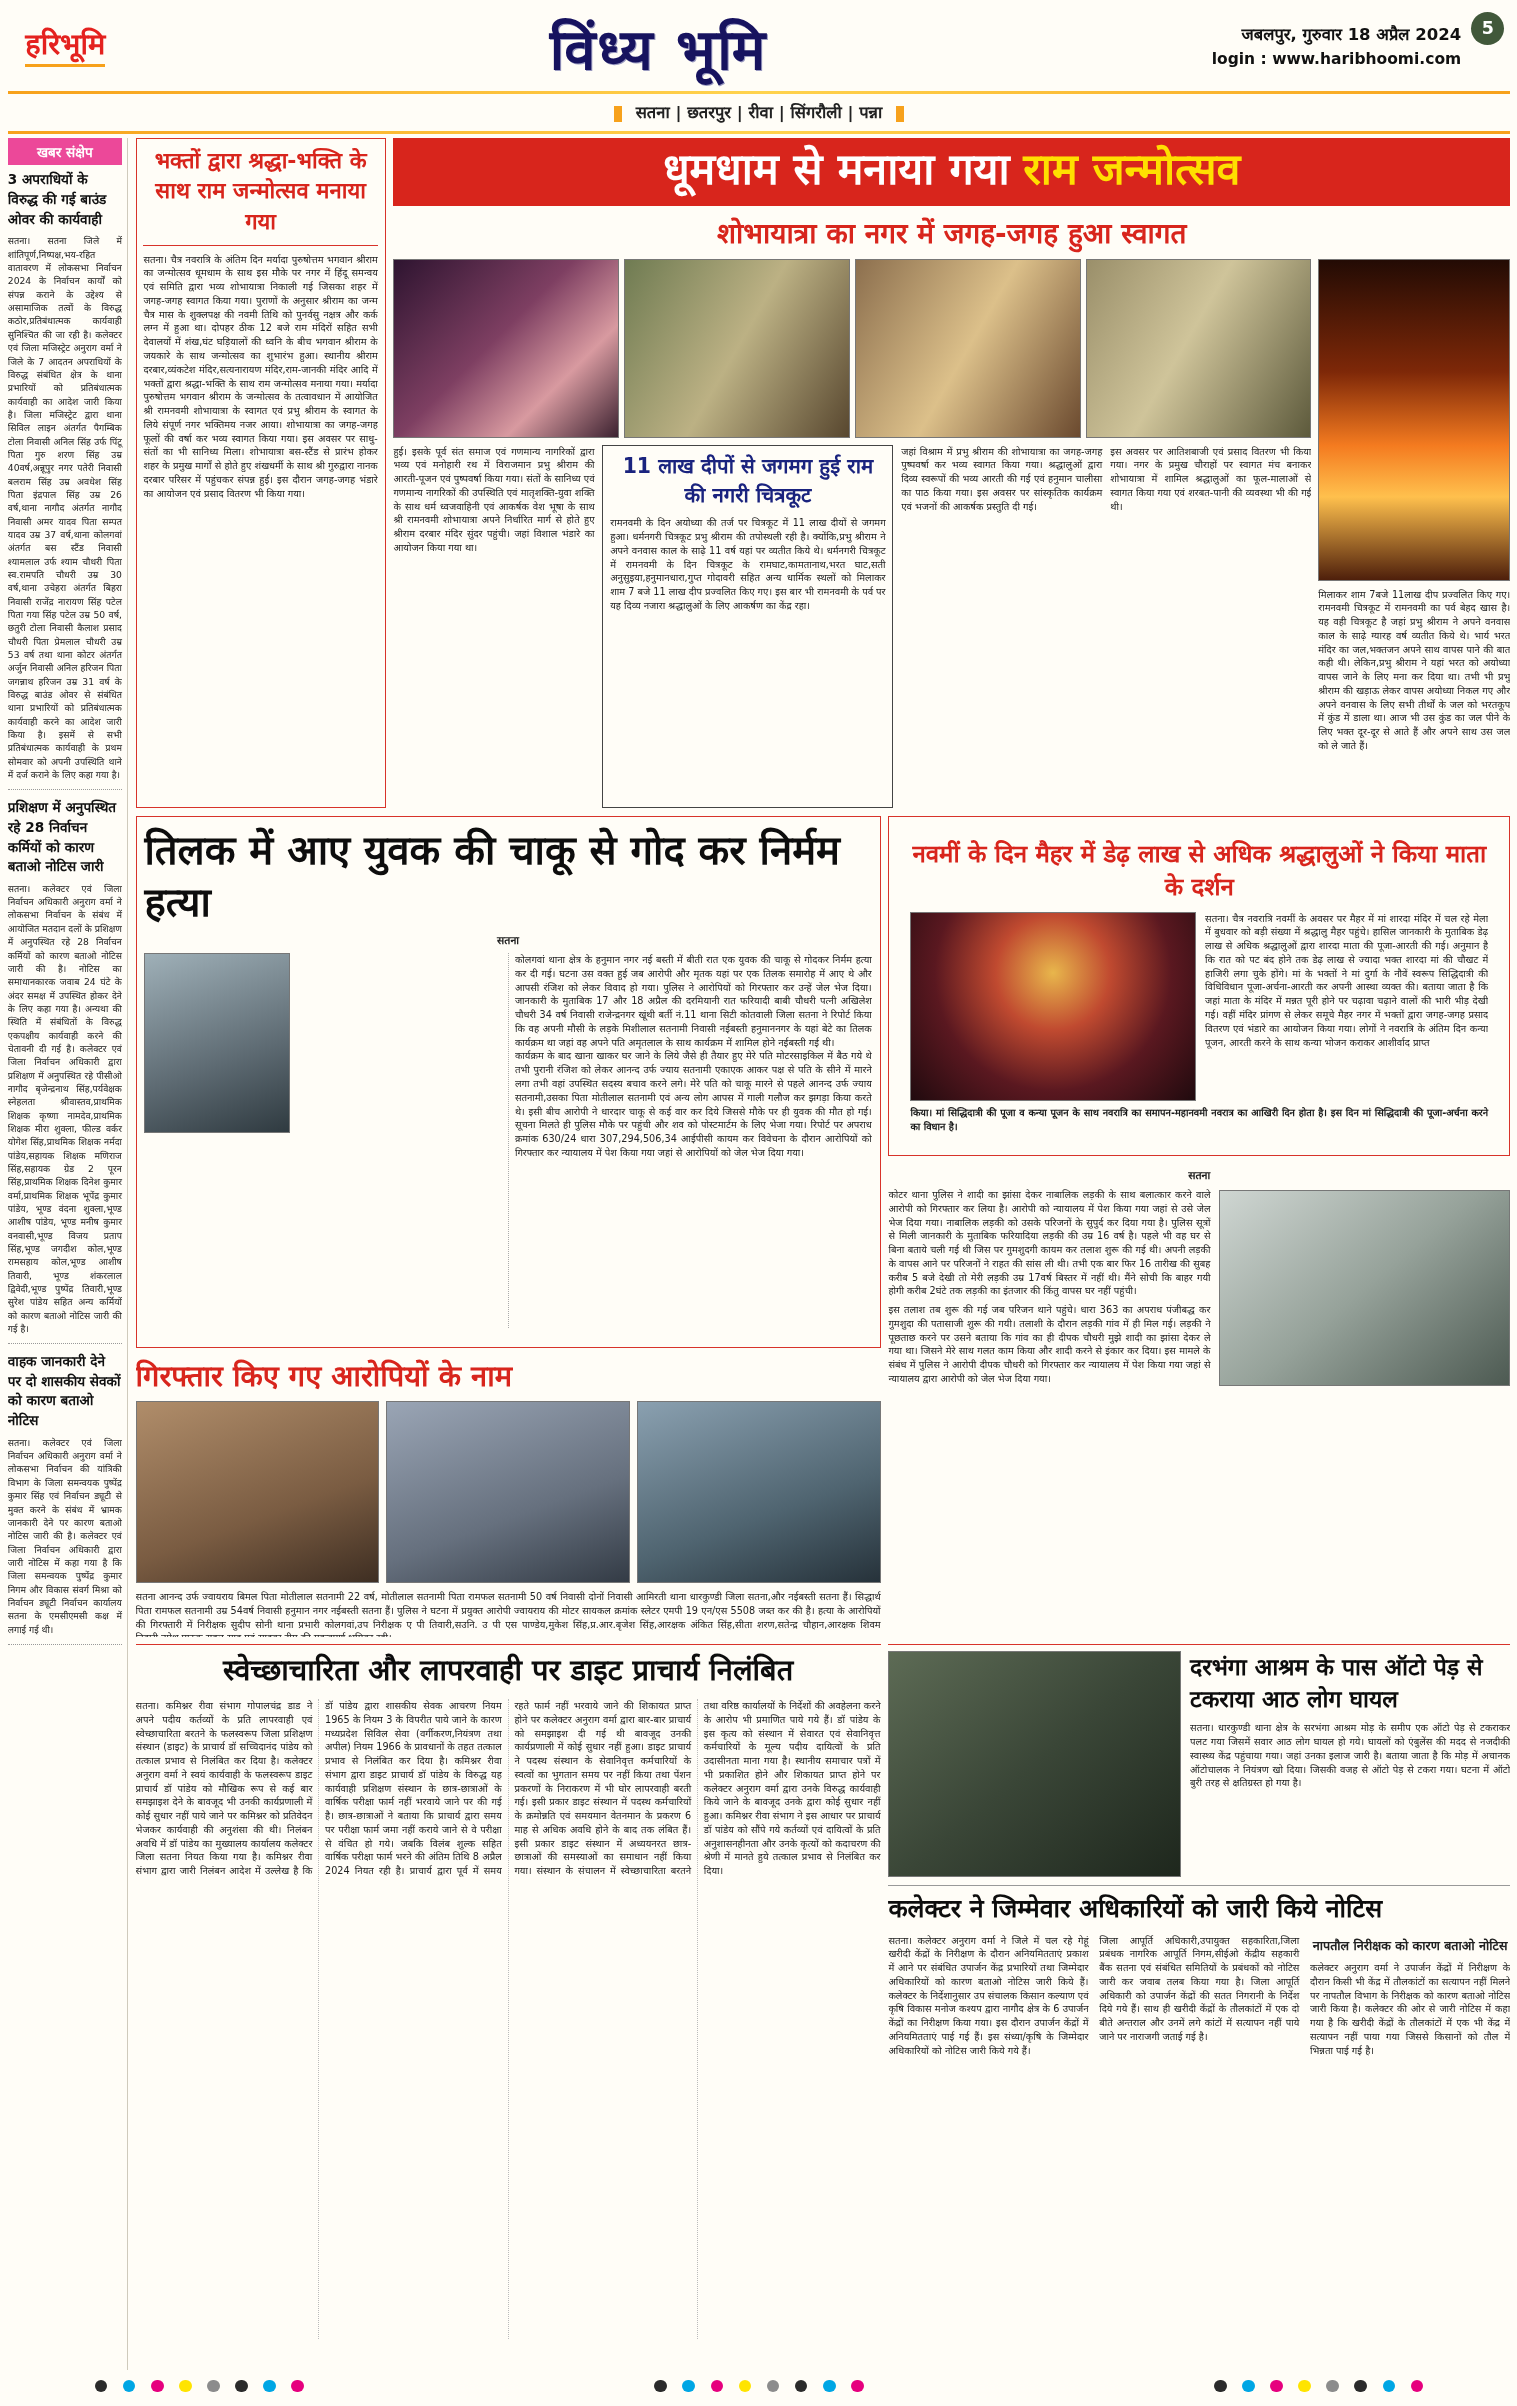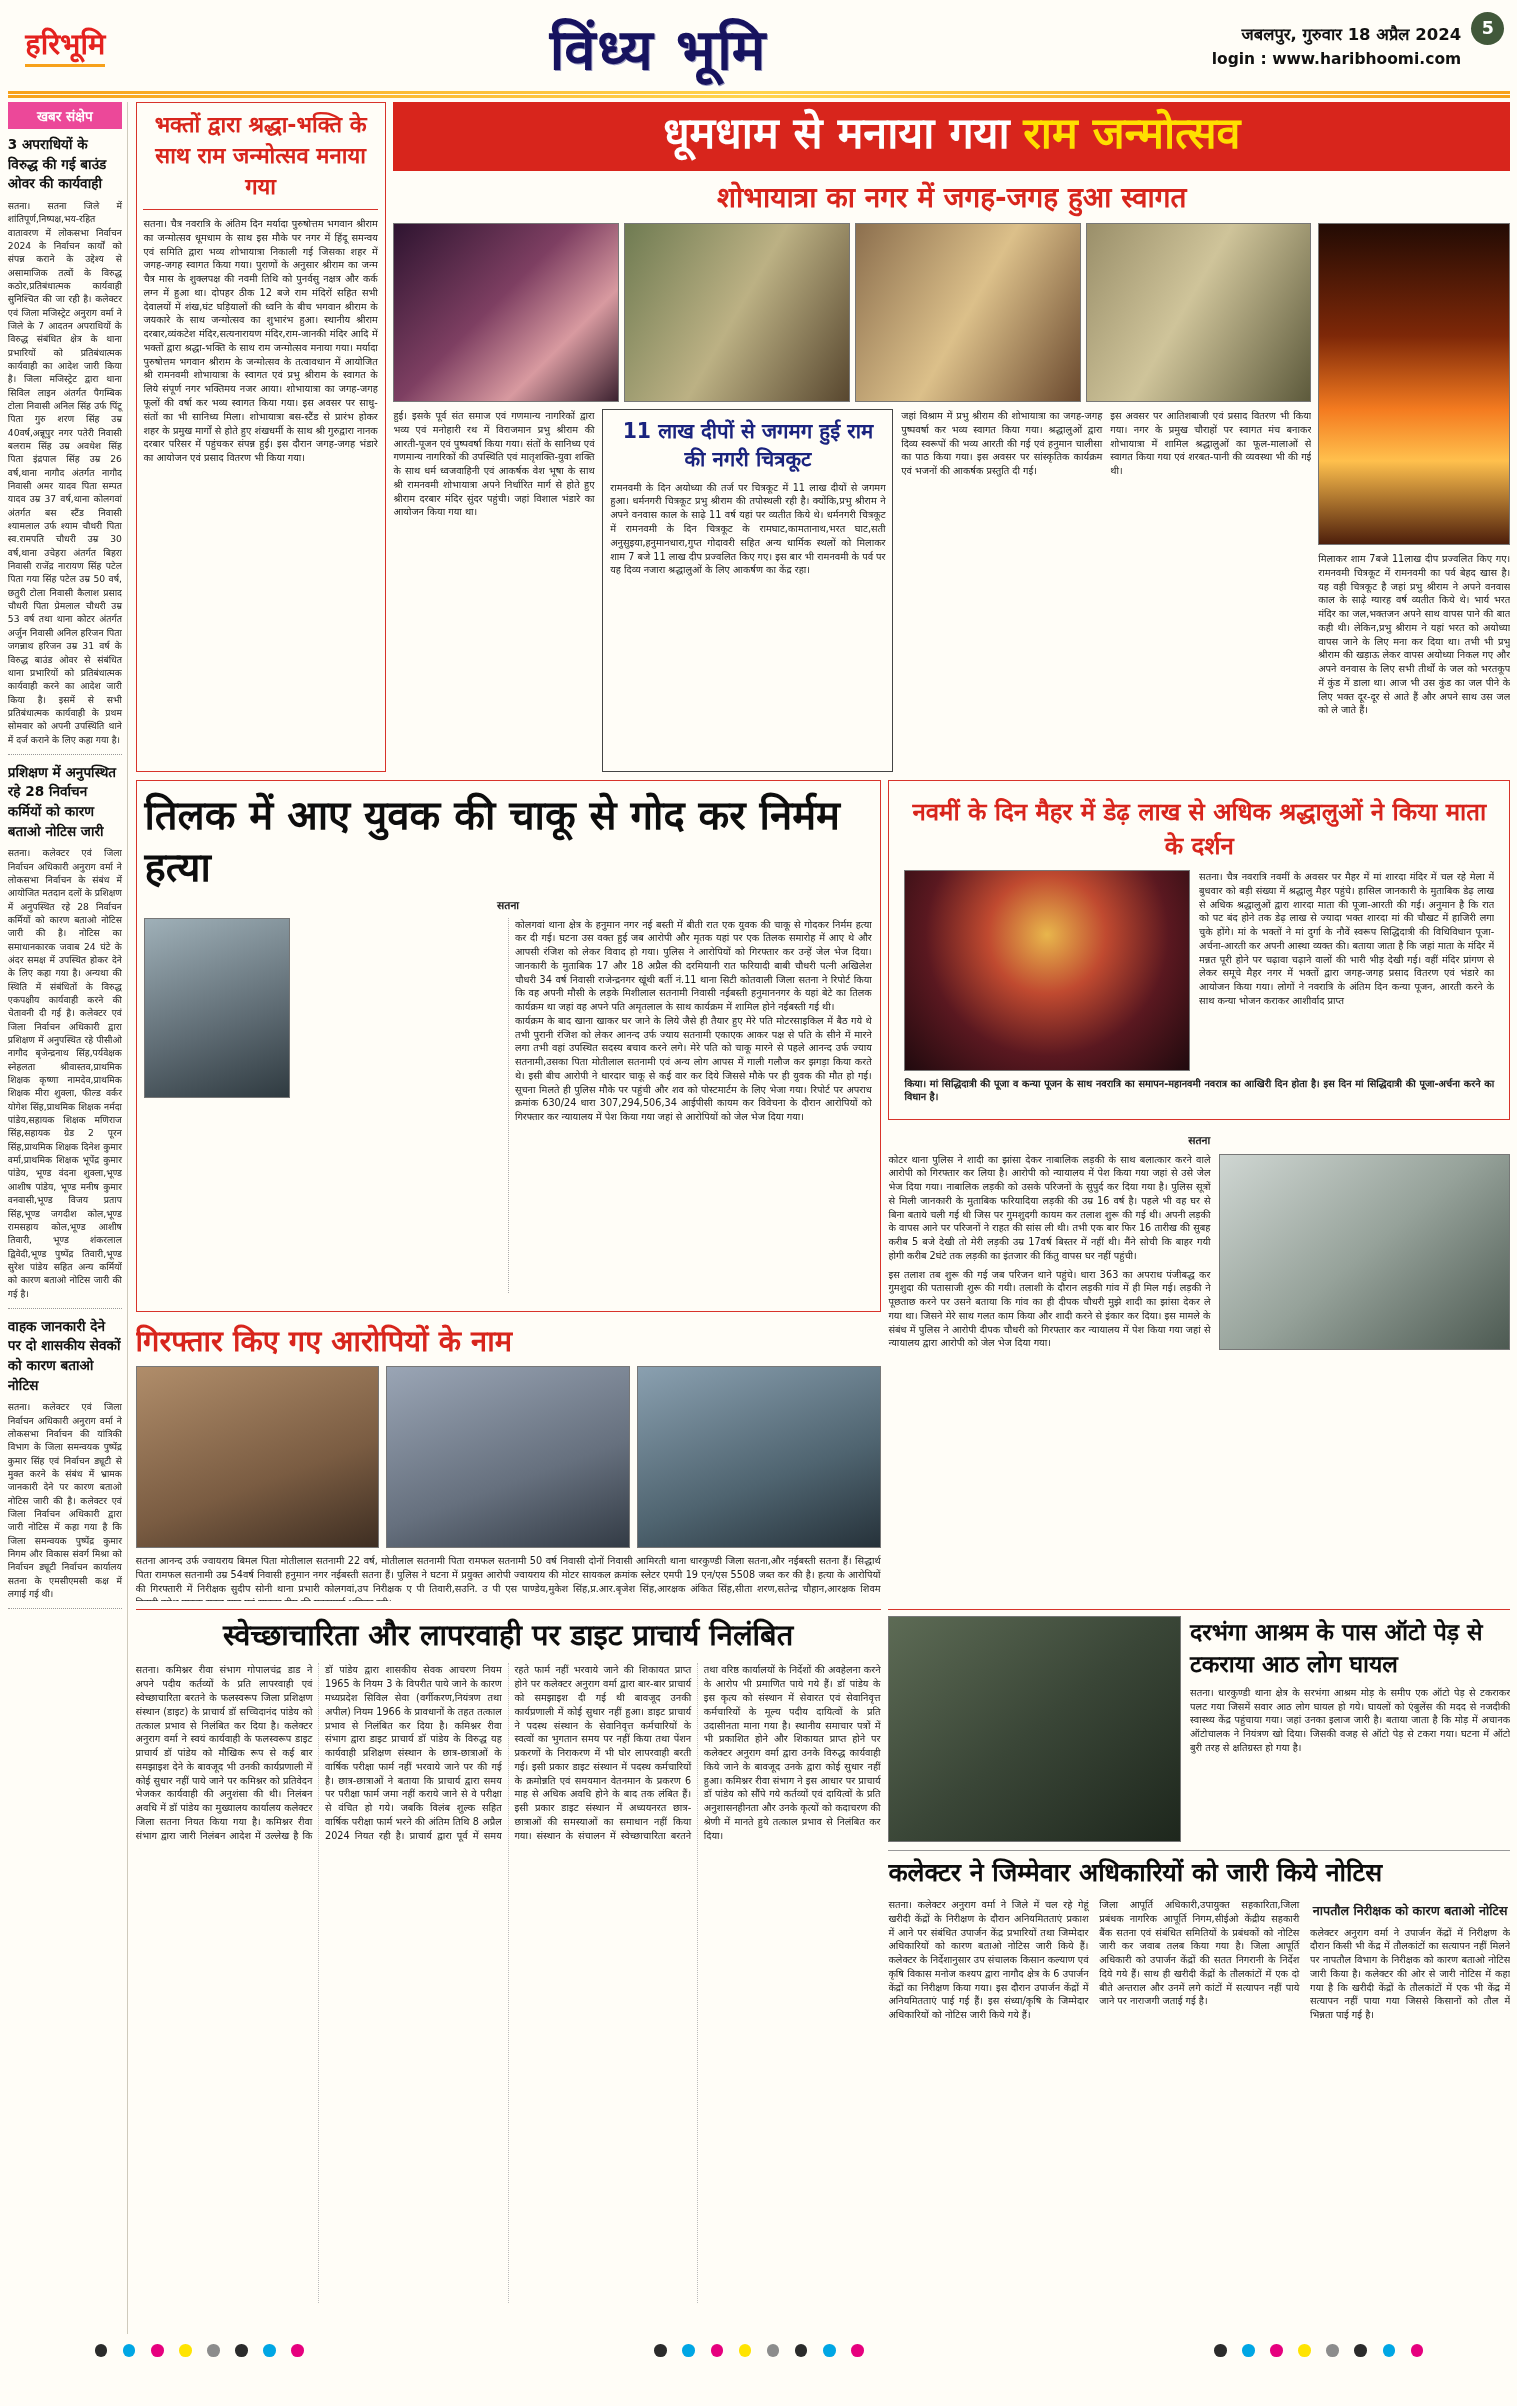--- a/index.html
+++ b/index.html
@@ -68,21 +68,21 @@
   .ph-victim { width:146px; height:180px; margin:0 0 6.8px; background:linear-gradient(160deg,#9fb0b8,#5d6a72 60%,#2f3a40); }
   .arrested { flex:1; overflow:hidden; }
   .arrested h2 { color:#d8251c; font-size:29px; font-weight:bold; margin-bottom:6.8px; }
   .arrested-photos { display:flex; gap:6.8px; height:182px; }
   .arrested-photos .photo { flex:1; }
   .ph-acc1 { background:linear-gradient(160deg,#b08d6a,#7a5c42 60%,#3e2e22); }
   .ph-acc2 { background:linear-gradient(160deg,#9aa5b5,#66707e 60%,#333b45); }
   .ph-acc3 { background:linear-gradient(160deg,#8aa0b0,#4f6470 60%,#26323a); }
   .arrested .bodytext { margin-top:6.8px; }
   .middle-right { flex:1; display:flex; flex-direction:column; gap:7.8px; overflow:hidden; }
-  .maihar { border:1.5px solid #d8332a; padding:15px; height:340px; display:flex; flex-direction:column; overflow:hidden; }
+  .maihar { border:1.5px solid #d8332a; padding:21px; height:340px; display:flex; flex-direction:column; overflow:hidden; }
   .maihar h2 { color:#d8251c; font-size:24px; font-weight:bold; line-height:1.4; text-align:center; margin-bottom:6.8px; }
   .maihar-row { flex:1; display:flex; gap:8.7px; overflow:hidden; }
   .ph-deity { width:286px; flex-shrink:0; background:radial-gradient(circle at 50% 32%, #e8b64c 0%, #c04a30 30%, #5a1820 62%, #200a0e 100%); }
   .maihar-caption { font-size:9.7px; font-weight:bold; line-height:1.4; text-align:justify; margin-top:5.8px; }
   .rape { flex:1; overflow:hidden; }
   .rape h1 { color:#d8251c; font-size:32px; font-weight:bold; line-height:1.35; }
   .rape-body { overflow:hidden; }
   .ph-police { float:right; width:291px; height:196px; margin:1.9px 0 6.8px 8.7px; background:linear-gradient(140deg,#cfd6d2,#96a29a 50%,#4d5a52); }
   .rape-body p { margin-bottom:4.9px; }
 
@@ -115,20 +115,23 @@
     <div class="logo">हरिभूमि</div>
     <div class="edition-title">विंध्य भूमि</div>
     <div class="mast-right">
       <div class="dateline">जबलपुर, गुरुवार 18 अप्रैल 2024</div>
       <div class="login">login : www.haribhoomi.com</div>
     </div>
     <div class="page-badge">5</div>
   </header>
 
   <div class="orange-rule"></div>
+  <div class="cities-bar">
+    <span class="tick"></span><span>सतना | छतरपुर | रीवा | सिंगरौली | पन्ना</span><span class="tick"></span>
+  </div>
   <div class="orange-rule"></div>
 
   <div class="content">
 
     <aside class="briefs">
       <div class="briefs-header">खबर संक्षेप</div>
       <article class="brief">
         <h3>3 अपराधियों के विरुद्ध की गई बाउंड ओवर की कार्यवाही</h3>
         <p>सतना। सतना जिले में शांतिपूर्ण,निष्पक्ष,भय-रहित वातावरण में लोकसभा निर्वाचन 2024 के निर्वाचन कार्यों को संपन्न कराने के उद्देश्य से असामाजिक तत्वों के विरुद्ध कठोर,प्रतिबंधात्मक कार्यवाही सुनिश्चित की जा रही है। कलेक्टर एवं जिला मजिस्ट्रेट अनुराग वर्मा ने जिले के 7 आदतन अपराधियों के विरुद्ध संबंधित क्षेत्र के थाना प्रभारियों को प्रतिबंधात्मक कार्यवाही का आदेश जारी किया है। जिला मजिस्ट्रेट द्वारा थाना सिविल लाइन अंतर्गत पैगम्बिक टोला निवासी अनिल सिंह उर्फ पिंटू पिता गुरु शरण सिंह उम्र 40वर्ष,अन्नूपुर नगर पतेरी निवासी बलराम सिंह उम्र अवधेश सिंह पिता इंद्रपाल सिंह उम्र 26 वर्ष,थाना नागौद अंतर्गत नागौद निवासी अमर यादव पिता सम्पत यादव उम्र 37 वर्ष,थाना कोलगवां अंतर्गत बस स्टैंड निवासी श्यामलाल उर्फ श्याम चौधरी पिता स्व.रामपति चौधरी उम्र 30 वर्ष,थाना उचेहरा अंतर्गत बिहरा निवासी राजेंद्र नारायण सिंह पटेल पिता गया सिंह पटेल उम्र 50 वर्ष, छतुरी टोला निवासी कैलाश प्रसाद चौधरी पिता प्रेमलाल चौधरी उम्र 53 वर्ष तथा थाना कोटर अंतर्गत अर्जुन निवासी अनिल हरिजन पिता जगन्नाथ हरिजन उम्र 31 वर्ष के विरुद्ध बाउंड ओवर से संबंधित थाना प्रभारियों को प्रतिबंधात्मक कार्यवाही करने का आदेश जारी किया है। इसमें से सभी प्रतिबंधात्मक कार्यवाही के प्रथम सोमवार को अपनी उपस्थिति थाने में दर्ज कराने के लिए कहा गया है।</p>
       </article>

